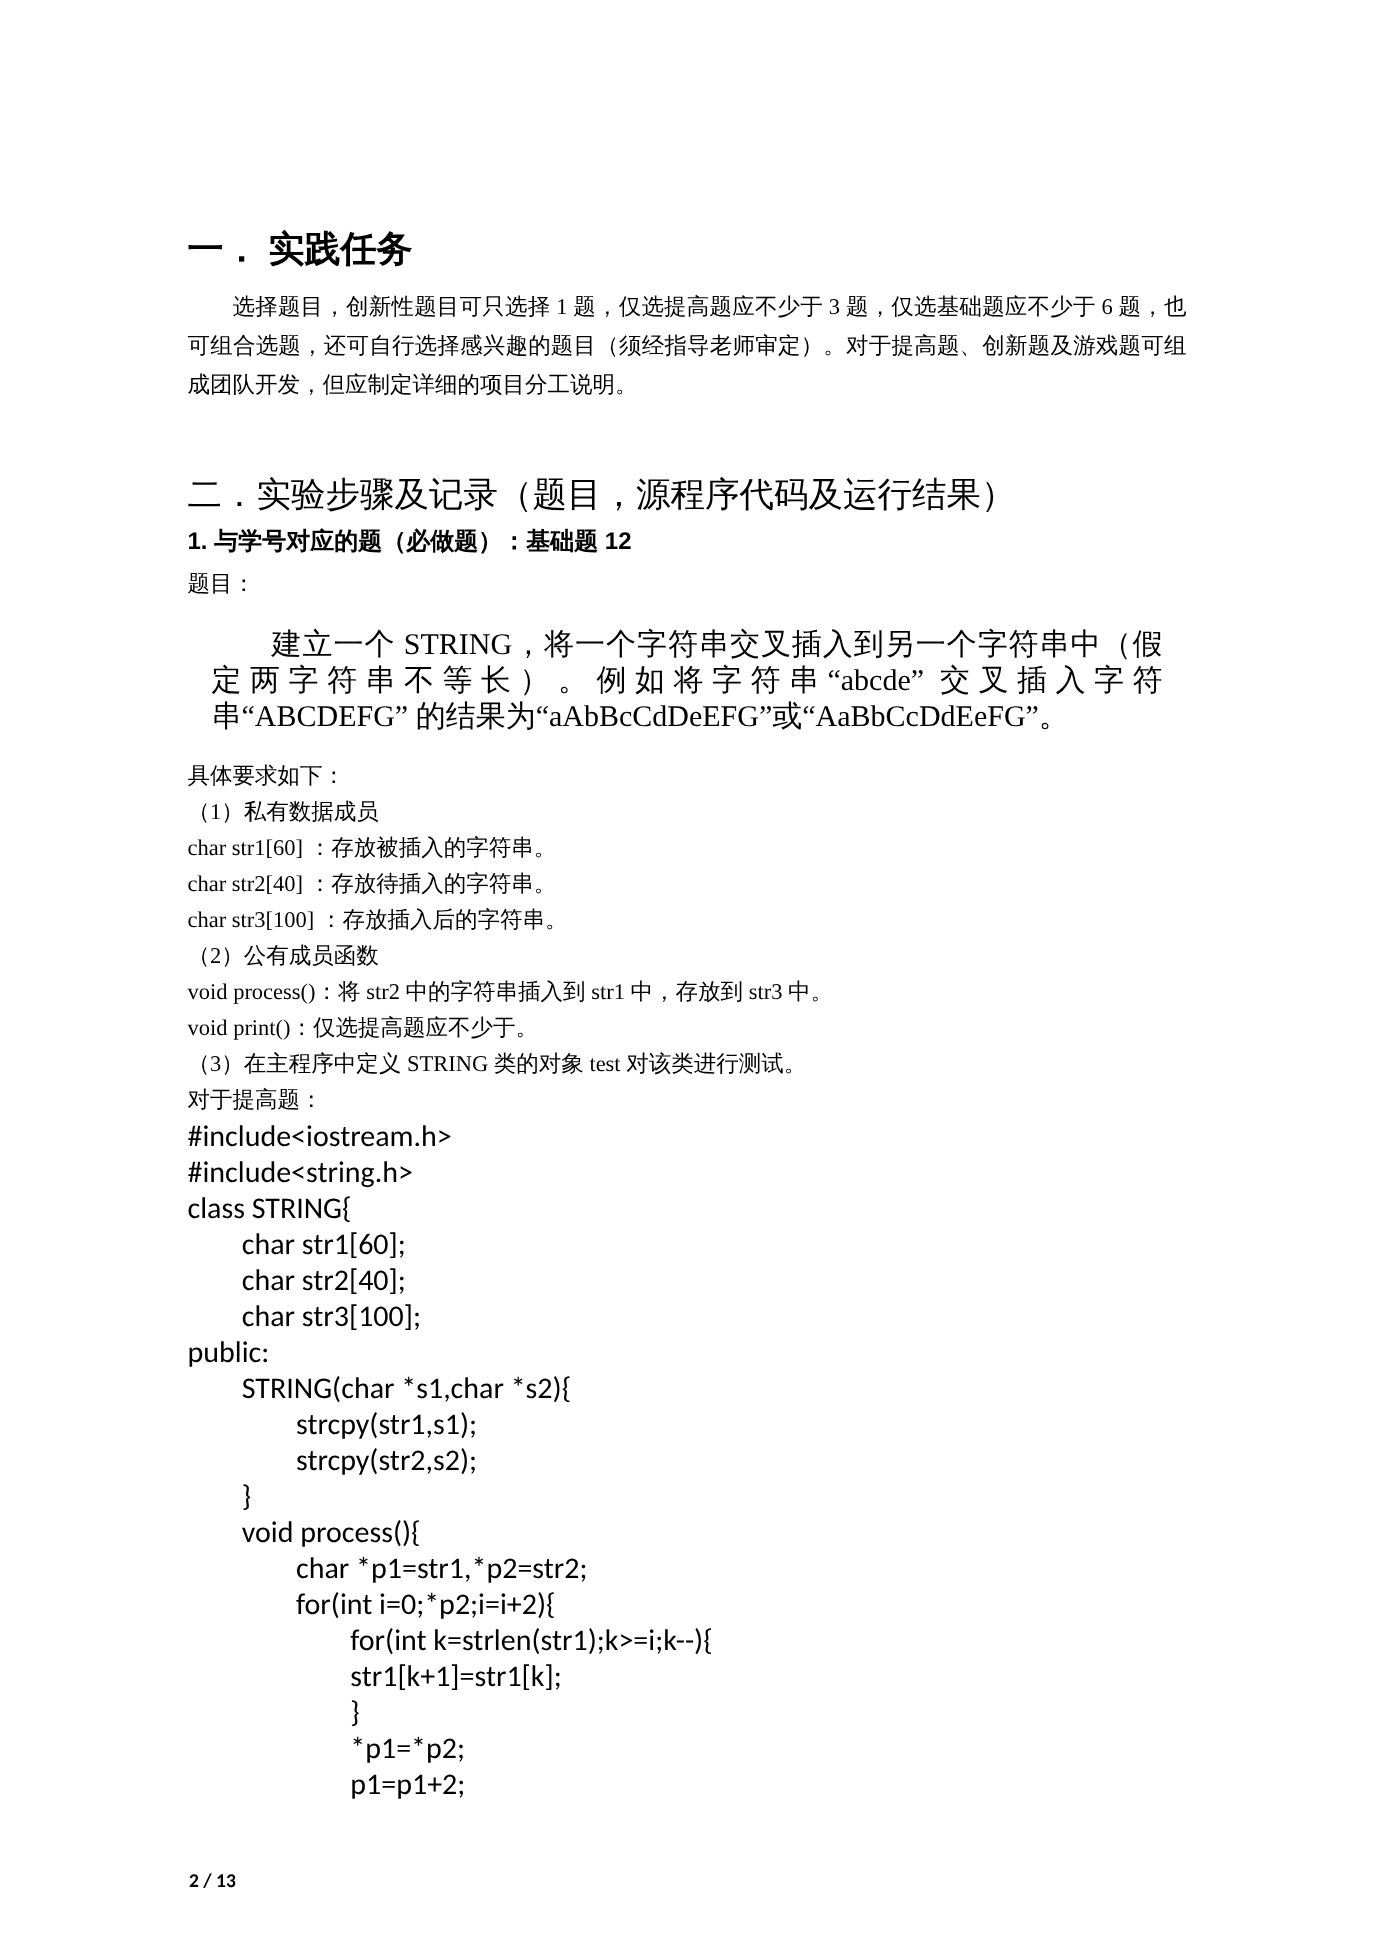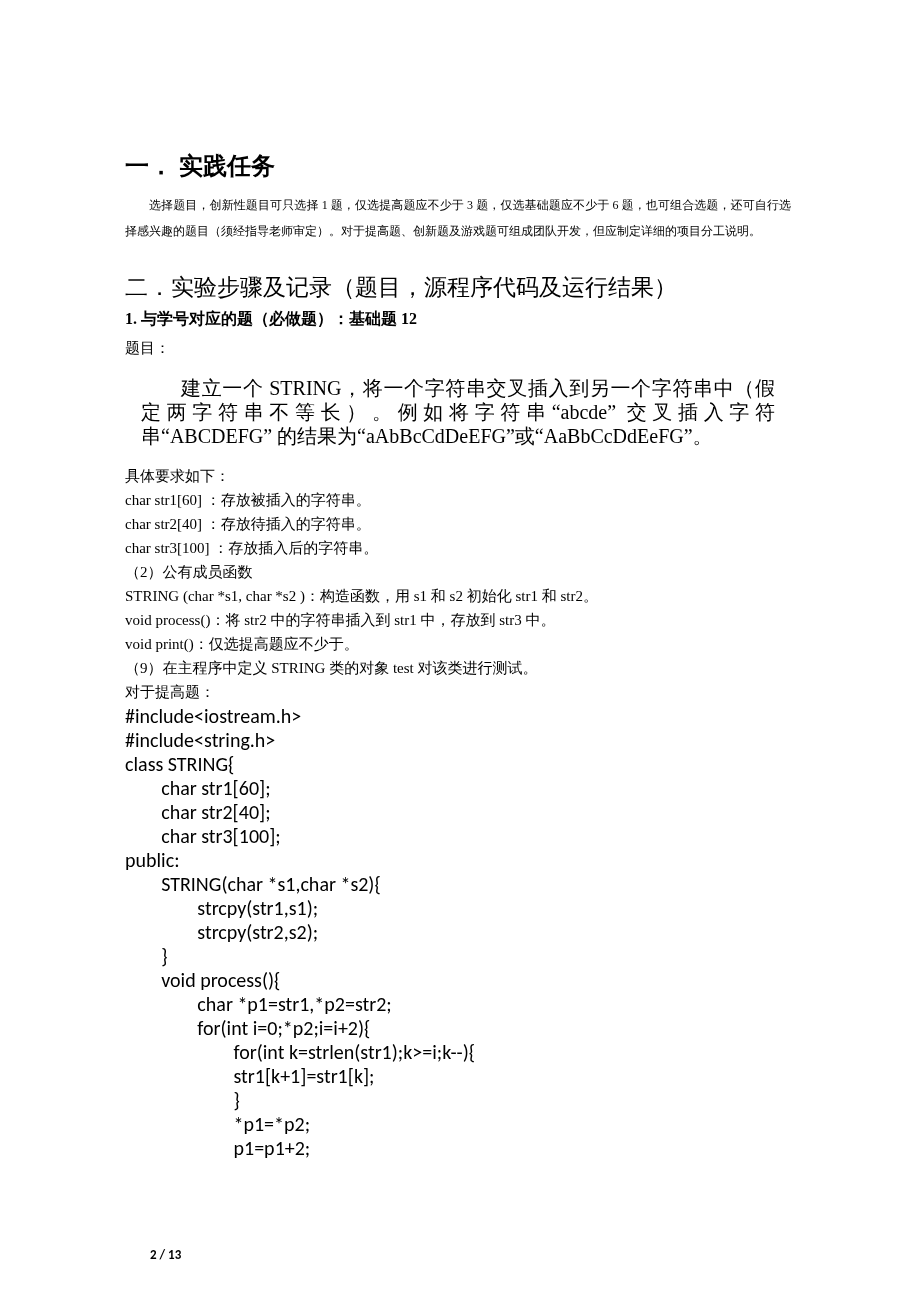--- a/index.html
+++ b/index.html
@@ -16,37 +16,37 @@
     color: #000;
     position: relative;
   }
   .h1 {
     font-size: 24px;
     font-weight: bold;
     font-family: "SimSun", serif;
     margin: 0 0 10px 0;
   }
   .intro {
-    font-size: 12px;
+    font-size: 15px;
     line-height: 26px;
     font-family: "SimSun", serif;
     text-indent: 2em;
     text-align: justify;
-    margin: 0 0 28px 0;
+    margin: 0 0 44px 0;
   }
   .h2 {
     font-size: 23px;
     font-weight: normal;
     font-family: "SimSun", serif;
     margin: 20px 0 6px 0;
   }
   .h3 {
     font-size: 16px;
     font-weight: bold;
-    font-family: Liberation Serif, serif;
+    font-family: Liberation Sans, sans-serif;
     margin: 4px 0 6px 0;
   }
   .label {
     font-size: 15px;
     font-family: "SimSun", serif;
     line-height: 24px;
     margin: 0;
   }
   .desc {
     font-size: 20px;
@@ -65,21 +65,21 @@
   .code {
     font-family: Calibri, "Segoe UI", Arial, sans-serif;
     font-size: 20px;
     line-height: 24px;
     white-space: pre;
     margin: 0;
   }
   .footer {
     position: absolute;
     bottom: 40px;
-    left: 150px;
+    left: 126px;
     font-family: Calibri, Arial, sans-serif;
     font-size: 13px;
     font-weight: bold;
   }
 </style>
 </head>
 <body>
 
 <div class="page">
 
@@ -87,28 +87,28 @@
   <p class="intro">选择题目，创新性题目可只选择 1 题，仅选提高题应不少于 3 题，仅选基础题应不少于 6 题，也可组合选题，还可自行选择感兴趣的题目（须经指导老师审定）。对于提高题、创新题及游戏题可组成团队开发，但应制定详细的项目分工说明。</p>
 
   <h2 class="h2">二．实验步骤及记录（题目，源程序代码及运行结果）</h2>
 
   <h3 class="h3">1.  与学号对应的题（必做题）：基础题  12</h3>
 
   <p class="label">题目：</p>
   <p class="desc">建立一个 STRING，将一个字符串交叉插入到另一个字符串中（假定两字符串不等长）。例如将字符串“abcde”  交叉插入字符串“ABCDEFG”  的结果为“aAbBcCdDeEFG”或“AaBbCcDdEeFG”。</p>
 
   <p class="req">具体要求如下：</p>
+  <p class="req">（1）私有数据成员</p>
   <p class="req"> char str1[60]  ：存放被插入的字符串。</p>
   <p class="req"> char str2[40]  ：存放待插入的字符串。</p>
   <p class="req"> char str3[100]  ：存放插入后的字符串。</p>
   <p class="req">（2）公有成员函数</p>
-  <p class="req"> STRING (char *s1, char *s2 )：构造函数，用 s1  和 s2  初始化 str1  和 str2。</p>
   <p class="req"> void process()：将 str2  中的字符串插入到 str1  中，存放到 str3  中。</p>
   <p class="req"> void print()：仅选提高题应不少于。</p>
-  <p class="req">（9）在主程序中定义 STRING  类的对象 test  对该类进行测试。</p>
+  <p class="req">（3）在主程序中定义 STRING  类的对象 test  对该类进行测试。</p>
 
   <p class="label">对于提高题：</p>
   <pre class="code">#include&lt;iostream.h&gt;
 #include&lt;string.h&gt;
 class STRING{
         char str1[60];
         char str2[40];
         char str3[100];
 public:
         STRING(char *s1,char *s2){

